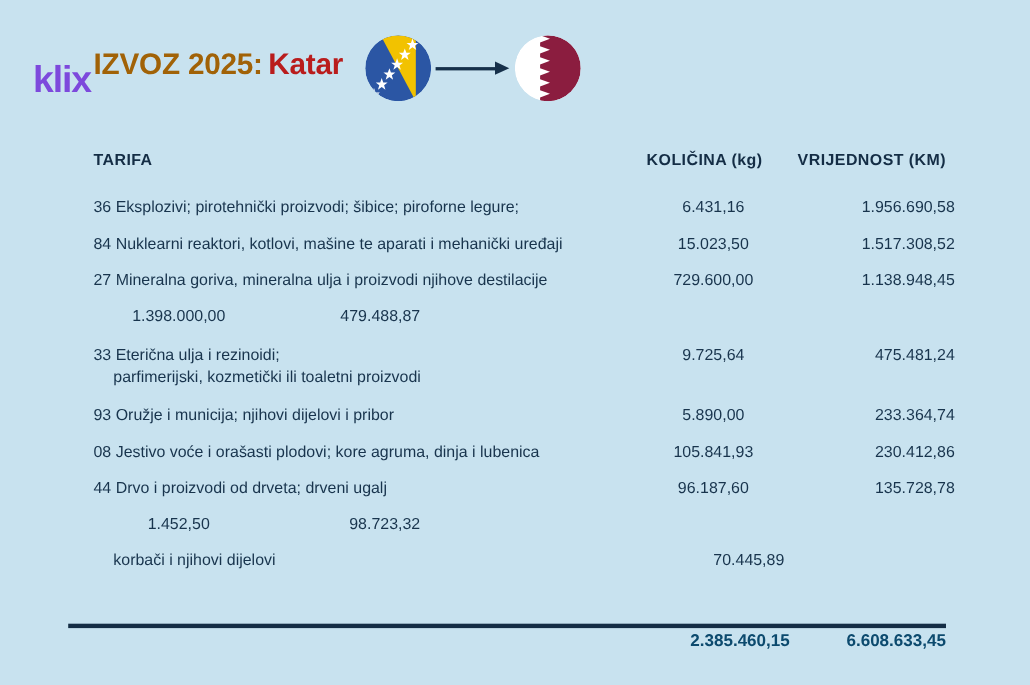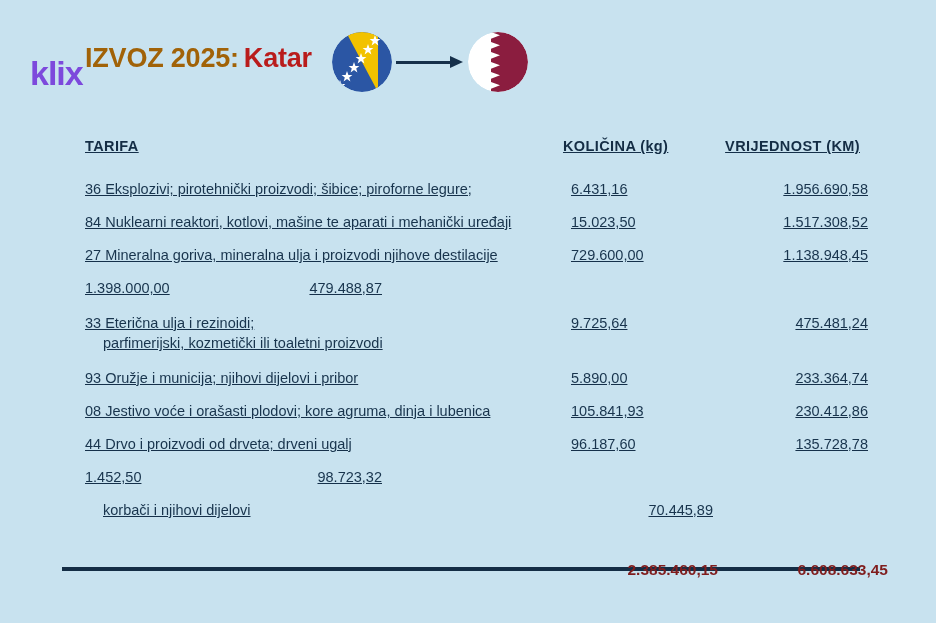--- a/index.html
+++ b/index.html
@@ -100,38 +100,37 @@
     border-bottom: 6px solid transparent;
     border-left: 13px solid #16304a;
   }
 
   
   .table {
     position: absolute;
     left: 85px;
     top: 124px;
     width: 775px;
-    text-decoration: underline;
   }
   .thead {
     display: flex;
     align-items: flex-end;
     height: 30px;
     font-size: 14.5px;
     font-weight: 700;
     letter-spacing: 0.4px;
     color: #142d45;
   }
   .col-tarifa {
     flex: 0 0 478px;
     text-align: left;
   }
   .col-qty {
     flex: 0 0 155px;
-    text-align: left;
+    text-align: center;
   }
   .col-val {
     flex: 0 0 142px;
     text-align: right;
   }
 
   .rows {
     margin-top: 25px;
   }
   .row {
@@ -162,30 +161,30 @@
     position: absolute;
     left: 62px;
     top: 567px;
     width: 798px;
     height: 4px;
     background: #142d45;
   }
   .totals {
     position: absolute;
     left: 85px;
-    top: 561px;
+    top: 574px;
     width: 775px;
     display: flex;
     font-size: 15.5px;
     font-weight: 700;
-    color: #7f1d1d;
+    color: #0c4a6e;
   }
   .totals .col-tarifa { flex: 0 0 478px; }
   .totals .col-qty { flex: 0 0 155px; text-align: right; }
-  .totals .col-val { flex: 0 0 142px; text-align: right; padding-left: 28px; }
+  .totals .col-val { flex: 0 0 142px; text-align: right; }
 </style>
 </head>
 <body>
 
 <div class="header">
 
   <div class="logo">klix</div>
 
   <div class="title">
     <span class="main">IZVOZ 2025:</span><span class="country">Katar</span>

